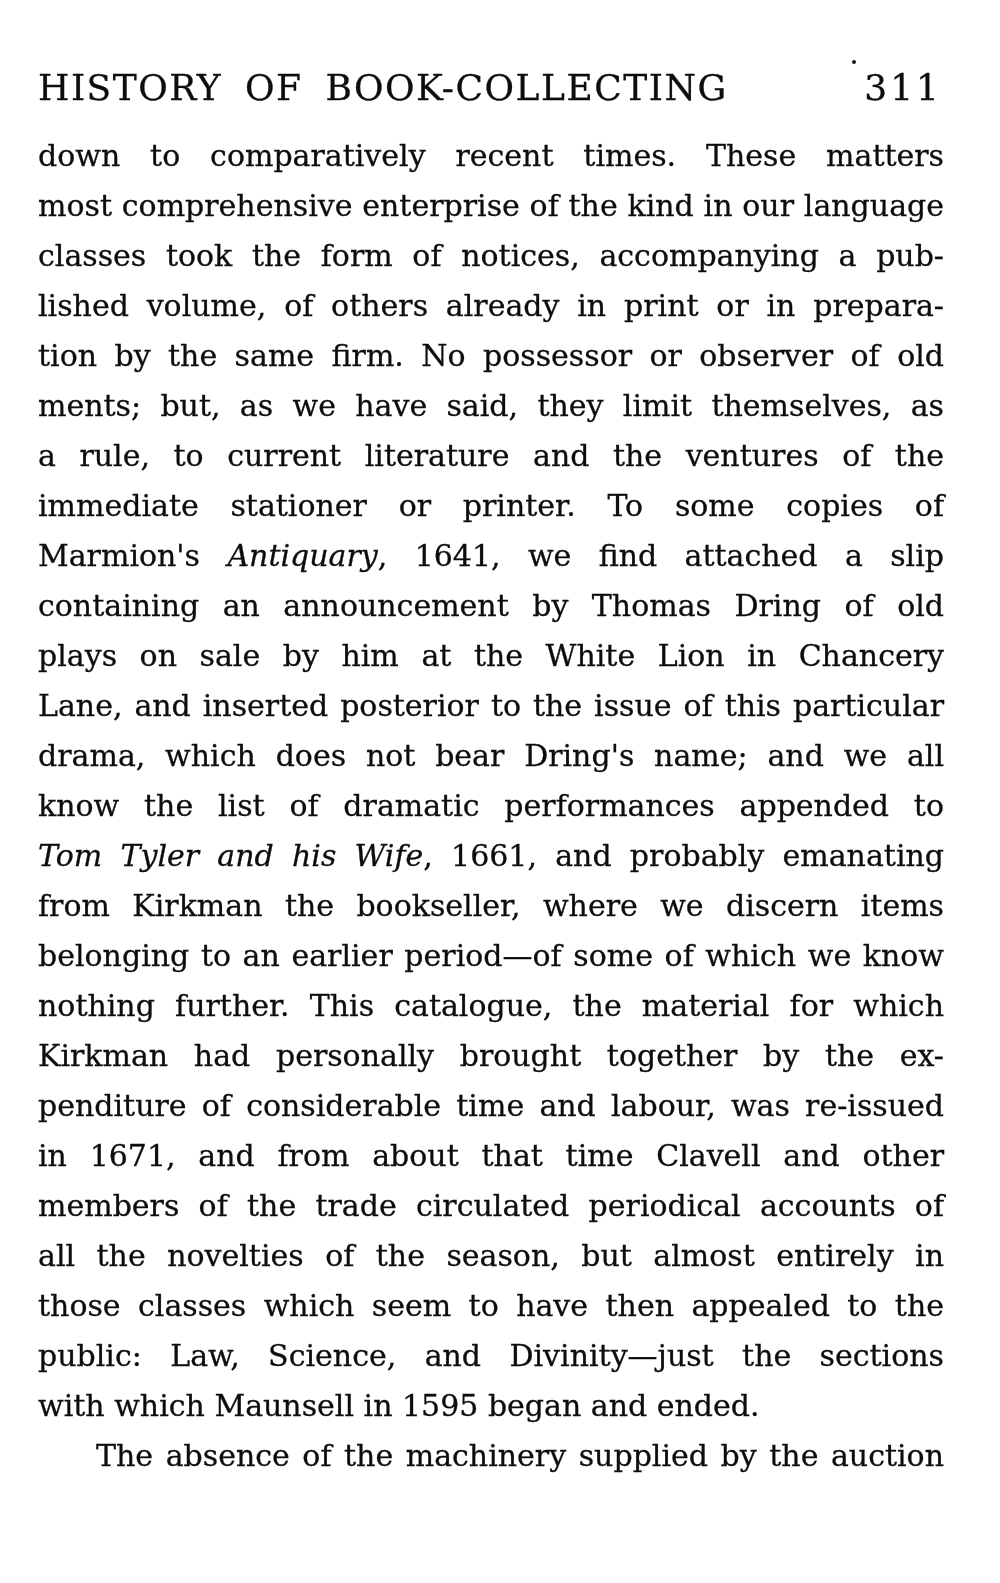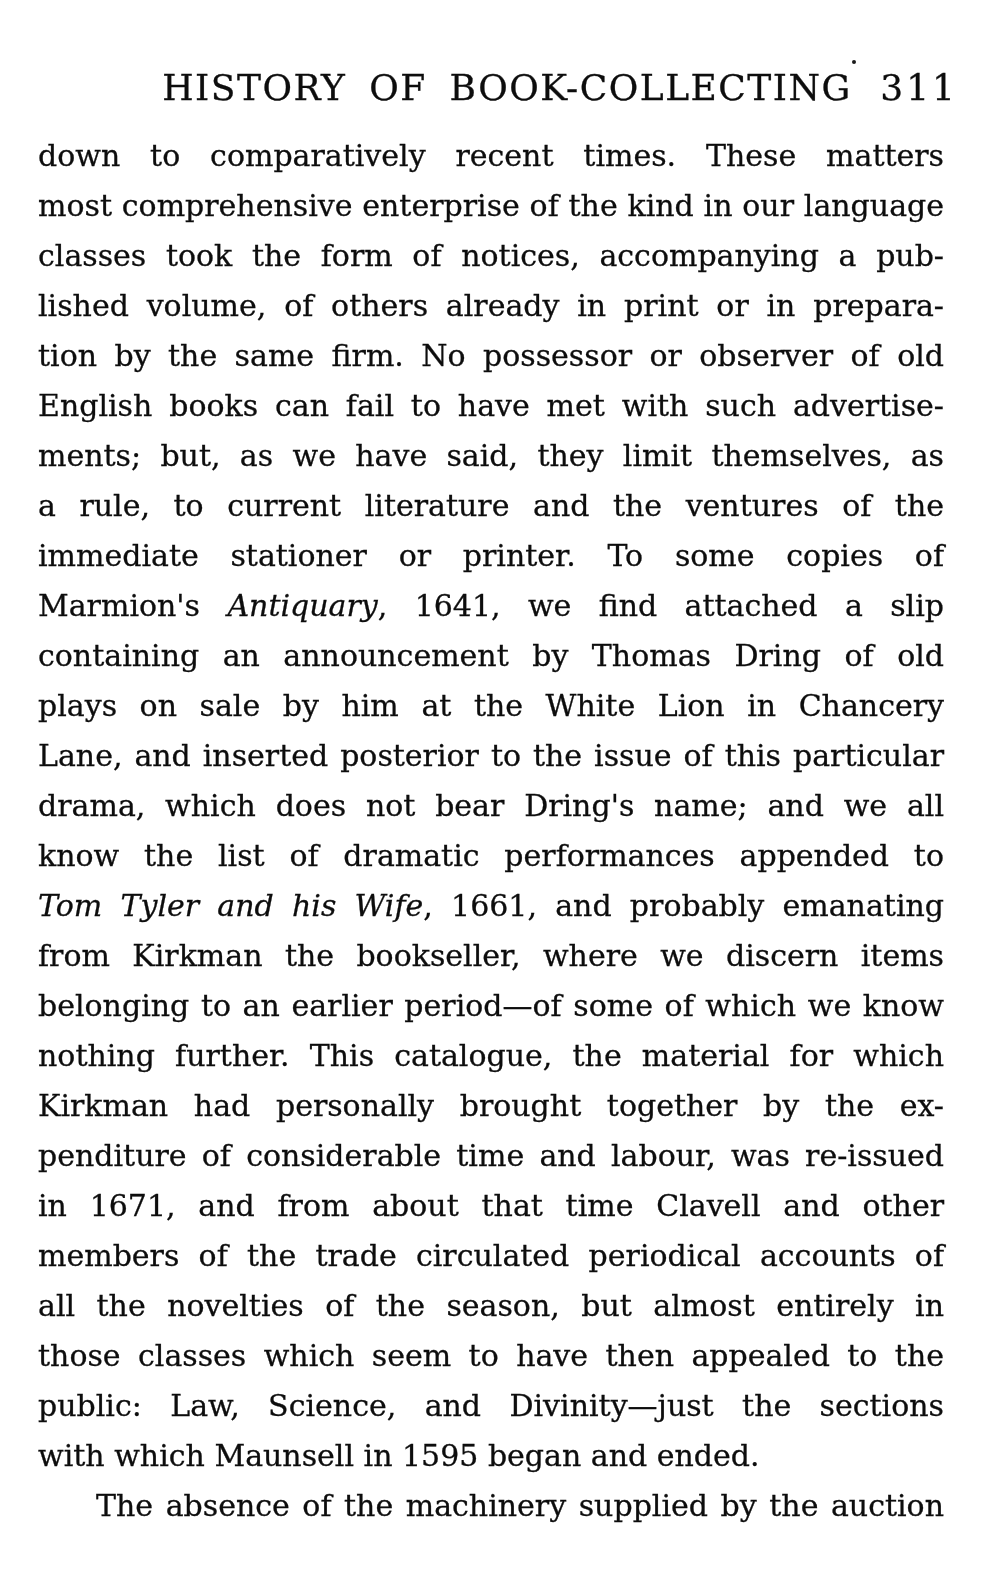--- a/index.html
+++ b/index.html
@@ -12,25 +12,24 @@
     width: 1000px;
     height: 1583px;
     background: #ffffff;
     overflow: hidden;
     font-family: "DejaVu Serif", "Liberation Serif", serif;
     color: #0d0d0d;
     -webkit-text-stroke: 0.3px #0d0d0d;
   }
   .running-head {
     position: absolute;
-    left: 54px;
+    left: 38px;
     top: 66px;
     width: 906px;
     height: 44px;
-    text-align: center;
     font-size: 36px;
     line-height: 44px;
     letter-spacing: 1.5px;
     word-spacing: 10px;
     white-space: nowrap;
   }
   .page-number {
     position: absolute;
     right: 2px;
     top: 0;
@@ -82,21 +81,20 @@
   </div>
 
   <span class="ink-speck"></span>
 
   <div class="body-text">
       <div class="line"><span>down to comparatively recent times. These matters</span></div>
       <div class="line"><span>most comprehensive enterprise of the kind in our language</span></div>
       <div class="line"><span>classes took the form of notices, accompanying a pub-</span></div>
       <div class="line"><span>lished volume, of others already in print or in prepara-</span></div>
       <div class="line"><span>tion by the same firm. No possessor or observer of old</span></div>
-      <div class="line"><span>English books can fail to have met with such advertise-</span></div>
       <div class="line"><span>ments; but, as we have said, they limit themselves, as</span></div>
       <div class="line"><span>a rule, to current literature and the ventures of the</span></div>
       <div class="line"><span>immediate stationer or printer. To some copies of</span></div>
       <div class="line"><span>Marmion's </span><em>Antiquary</em><span>, 1641, we find attached a slip</span></div>
       <div class="line"><span>containing an announcement by Thomas Dring of old</span></div>
       <div class="line"><span>plays on sale by him at the White Lion in Chancery</span></div>
       <div class="line"><span>Lane, and inserted posterior to the issue of this particular</span></div>
       <div class="line"><span>drama, which does not bear Dring's name; and we all</span></div>
       <div class="line"><span>know the list of dramatic performances appended to</span></div>
       <div class="line"><em>Tom Tyler and his Wife</em><span>, 1661, and probably emanating</span></div>

